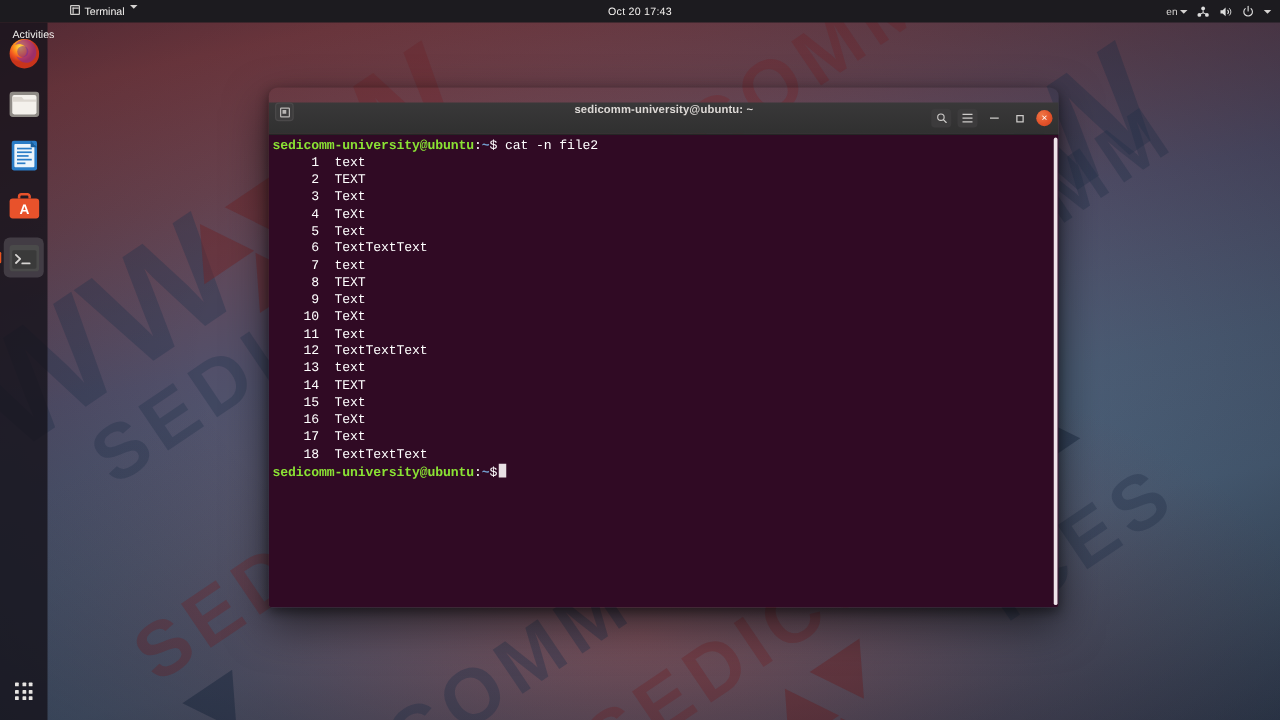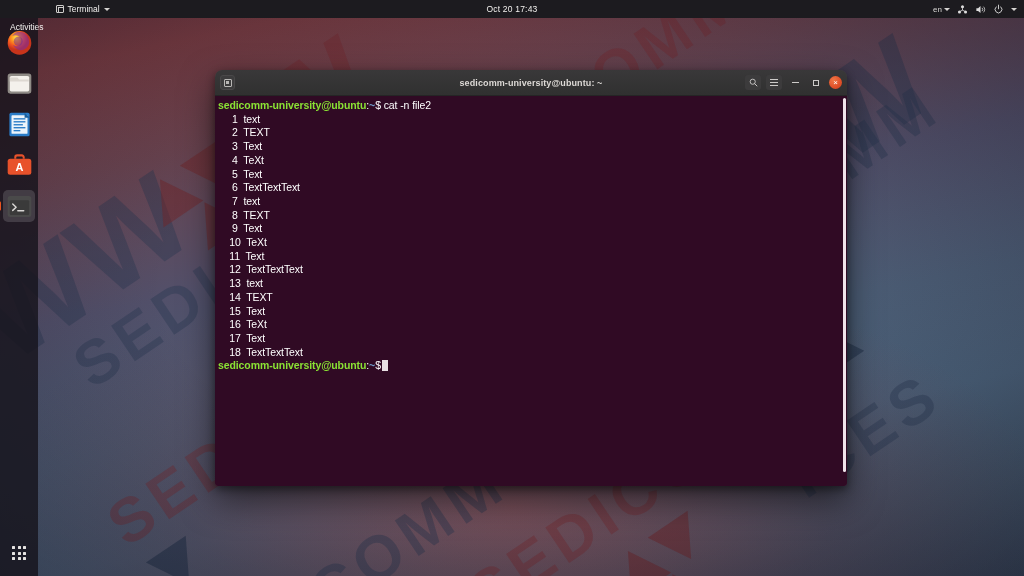--- a/index.html
+++ b/index.html
@@ -45,21 +45,21 @@
   }
 
   
   #topbar {
     position: absolute; top: 0; left: 0; width: 1024px; height: 18px;
     background: #1c1b1f; color: #e8e6e3;
     display: flex; align-items: center; font-size: 8.5px; z-index: 40;
   }
   #topbar .tb-left { display: flex; align-items: center; gap: 6px; padding-left: 7px; }
   #activities { font-size: 8.5px; color: #f2f0ee; padding: 1px 3px; border-radius: 2px; margin-top: 36px; }
-  #window-menu { display: flex; align-items: center; gap: 4px; color: #f2f0ee; padding: 1px 3px; border-radius: 2px; }
+  #window-menu { display: flex; gap: 4px; color: #f2f0ee; padding: 1px 3px; border-radius: 2px; }
   .app-mini-icon {
     width: 8px; height: 8px; border: 1px solid #cfcdcb; border-radius: 1px;
     display: inline-block; position: relative;
   }
   .app-mini-icon::after {
     content: ""; position: absolute; left: 1px; top: 1px; width: 4px; height: 4px;
     border-left: 1px solid #cfcdcb; border-top: 1px solid #cfcdcb;
   }
   .caret-dn {
     width: 0; height: 0; border-left: 3px solid transparent; border-right: 3px solid transparent;
@@ -104,21 +104,21 @@
   #terminal-window {
     position: absolute; left: 215px; top: 70px; width: 632px; height: 416px;
     z-index: 20; border-radius: 7px 7px 3px 3px;
     box-shadow: 0 14px 34px rgba(0,0,0,0.55), 0 3px 9px rgba(0,0,0,0.45);
     overflow: hidden; display: flex; flex-direction: column;
   }
   #titlebar {
     height: 26px; flex: 0 0 26px;
     background: linear-gradient(180deg, #393839 0%, #303030 100%);
     border-bottom: 1px solid #252525;
-    display: flex; align-items: center; padding: 0 5px; position: relative;
+    display: flex; padding: 0 5px; position: relative; margin-top: 12px;
   }
   #tb-app-icon {
     width: 15px; height: 15px; border-radius: 3px; background: #3d3c3d;
     display: flex; align-items: center; justify-content: center;
     border: 1px solid #4a4849;
   }
   .tb-app-glyph {
     width: 8px; height: 8px; border: 1px solid #b9b7b5; border-radius: 1px; position: relative;
   }
   .tb-app-glyph::after {
@@ -145,21 +145,21 @@
   .hamburger { display: flex; flex-direction: column; gap: 1.5px; }
   .hamburger i { display: block; width: 8px; height: 1.2px; background: #cdcbc9; }
   .minus { width: 7px; height: 1.3px; background: #cdcbc9; display: block; }
   .square { width: 6px; height: 6px; border: 1.2px solid #cdcbc9; display: block; }
 
   #term-body {
     flex: 1 1 auto; background: #300a24; position: relative; overflow: hidden;
     padding: 3px 0 0 3px;
   }
   #term-text {
-    font-family: Liberation Sans, sans-serif;
+    font-family: Liberation Mono, monospace;
     font-size: 10.5px; line-height: 13.7px; color: #ffffff;
     white-space: pre; letter-spacing: -0.1px;
   }
   .c-green { color: #8ae234; font-weight: 700; }
   .c-blue  { color: #729fcf; font-weight: 700; }
   .c-white { color: #ffffff; }
   #cursor {
     display: inline-block; width: 6px; height: 11px;
     background: #e8e0e4; vertical-align: -1.5px; margin-left: 1px;
   }

